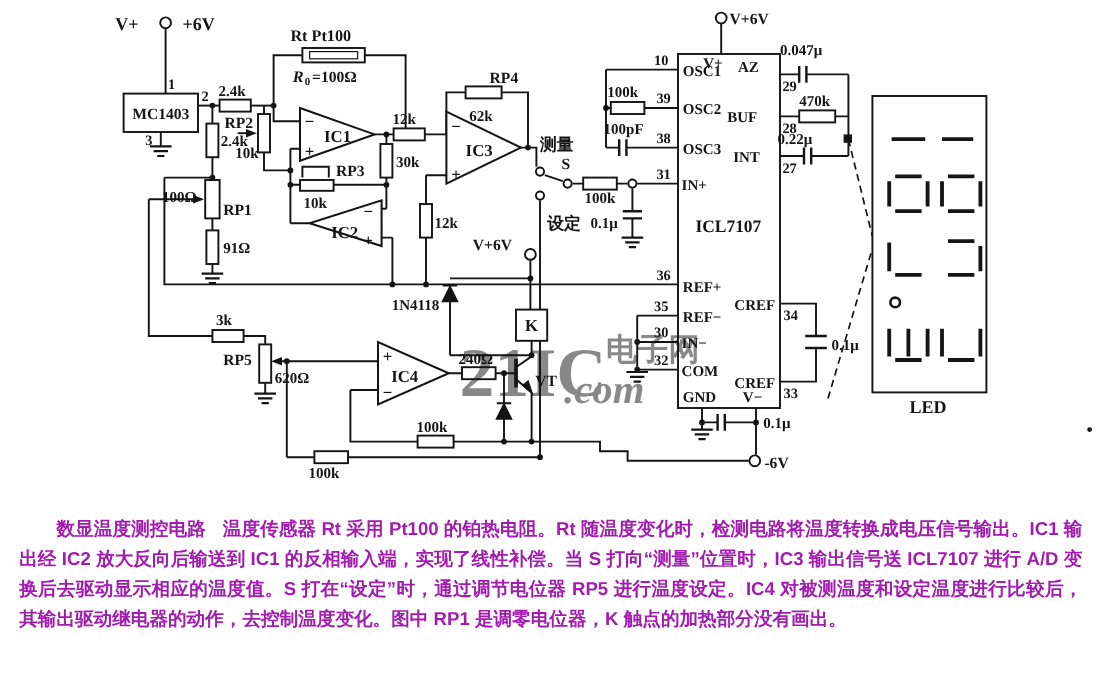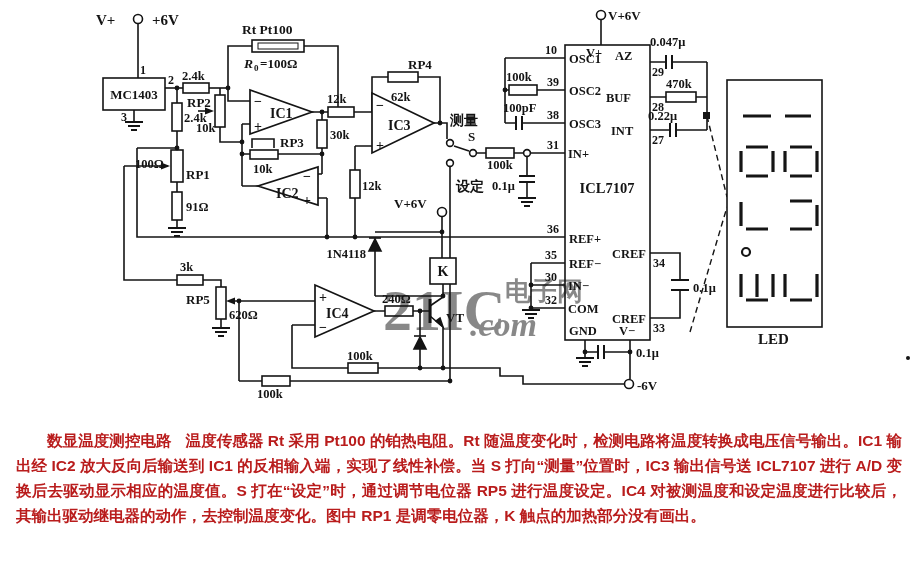--- a/index.html
+++ b/index.html
@@ -1,20 +1,20 @@
 <!DOCTYPE html>
 <html><head>
 <meta charset="utf-8">
 <style>
   html,body{margin:0;padding:0;background:#ffffff;}
   .page{position:relative;width:918px;height:579px;background:#fff;overflow:hidden;
         font-family:"Liberation Serif",serif;}
   svg text{font-family:"Liberation Serif",serif;font-weight:bold;fill:#141414;}
   .caption{padding:6px 16px 0 16px;font-family:"Liberation Sans",sans-serif;
-           font-size:15.5px;line-height:1.62;font-weight:bold;color:#b91c1c;
+           font-size:15.5px;line-height:1.62;font-weight:bold;color:#a21caf;
            text-align:justify;}
   .caption p{margin:0;text-indent:2em;}
   .caption .cap-title{margin-right:0.9em;}
 </style>
 </head>
 <body>
 
 <div class="page">
 
 <svg width="918" height="418" viewBox="0 0 918 418">

